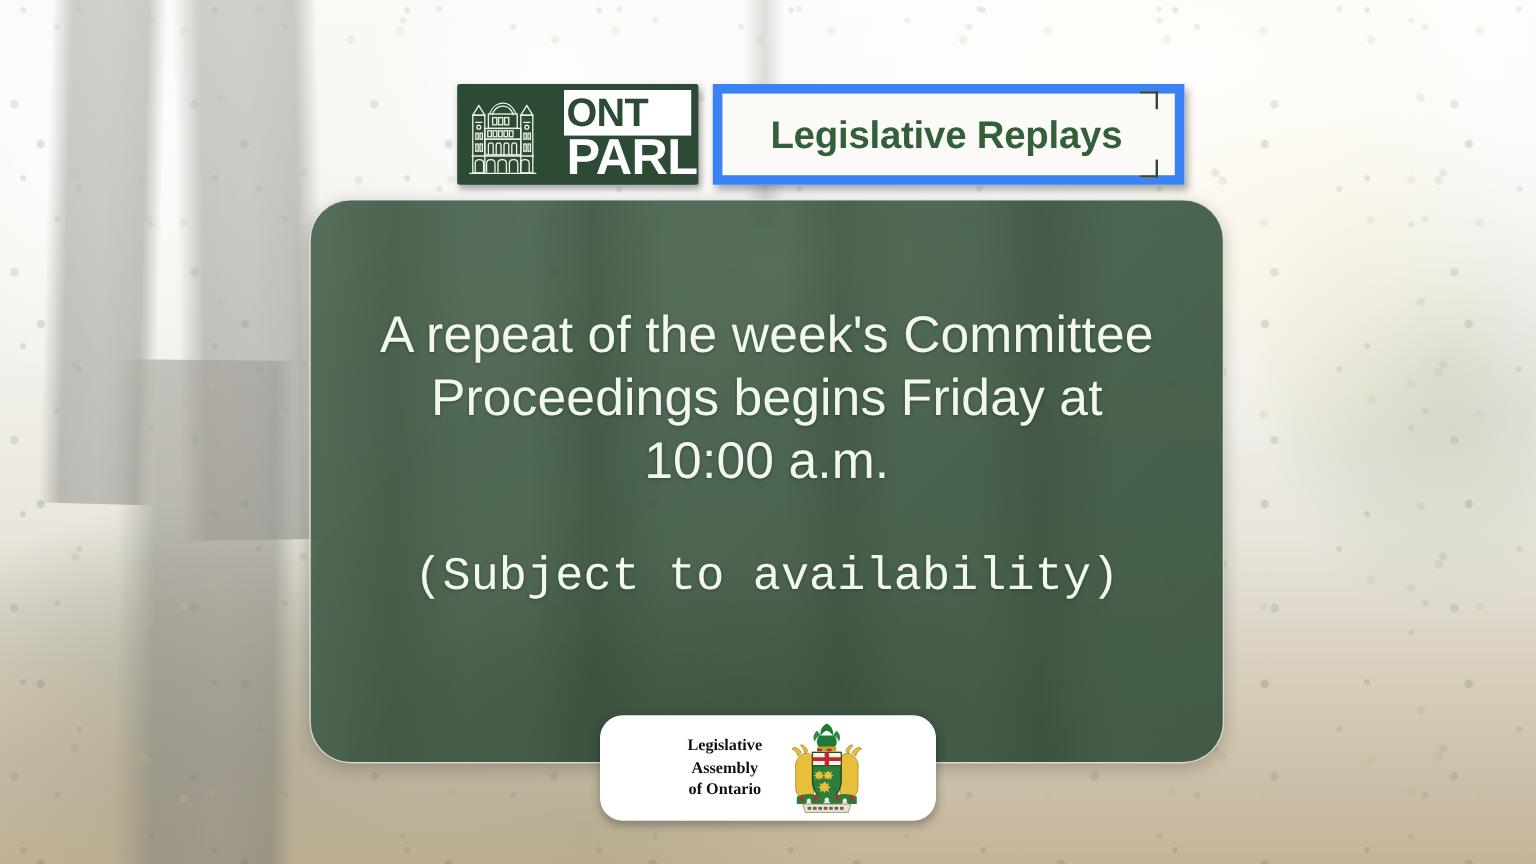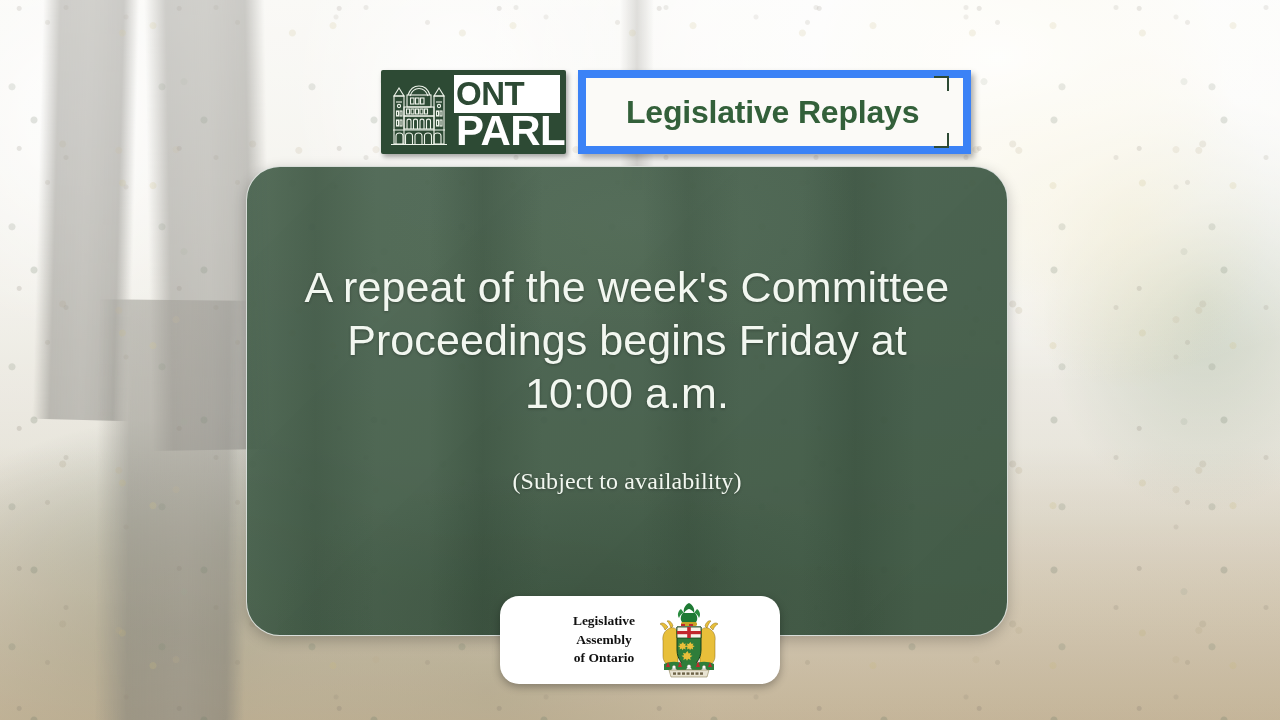--- a/index.html
+++ b/index.html
@@ -115,21 +115,21 @@
     width: 62px;
     height: 74px;
     display: block;
   }
 
   .brand-words {
     display: flex;
     flex-direction: column;
     justify-content: center;
     width: 106px;
-    margin-left: 4px;
+    margin-left: 20px;
   }
   .brand-ont {
     background: #ffffff;
     color: #2d4a34;
     font-weight: 700;
     font-size: 33px;
     line-height: 35px;
     letter-spacing: -0.5px;
     text-align: left;
     padding: 1px 0 2px 2px;
@@ -176,21 +176,21 @@
     font-size: 32px;
     font-weight: 700;
     letter-spacing: -0.2px;
     white-space: nowrap;
     font-family: "Liberation Sans", sans-serif;
   }
 
   
   .panel {
     position: absolute;
-    left: 246px;
+    left: 258px;
     top: 166px;
     width: 762px;
     height: 470px;
     border-radius: 34px;
     border: 1.5px solid rgba(255,255,255,0.78);
     background:
       linear-gradient(135deg, rgba(74,100,80,0.93) 0%, rgba(66,92,72,0.94) 48%, rgba(58,84,64,0.95) 100%);
     box-shadow: 0 4px 14px rgba(0,0,0,0.22);
     overflow: hidden;
     z-index: 4;
@@ -227,25 +227,25 @@
     font-weight: 400;
     letter-spacing: 0.1px;
     text-shadow: 0 1px 3px rgba(0,0,0,0.30);
     font-family: "Liberation Sans", sans-serif;
     max-width: 660px;
   }
 
   .subnote {
     margin-top: 48px;
     color: #f2f7f0;
-    font-size: 24px;
+    font-size: 39px;
     font-weight: 400;
     letter-spacing: 0.1px;
     text-shadow: 0 1px 3px rgba(0,0,0,0.28);
-    font-family: Liberation Serif, serif;
+    font-family: Liberation Mono, monospace;
   }
 
   
   .assembly-card {
     position: absolute;
     left: 500px;
     top: 596px;
     width: 280px;
     height: 88px;
     background: #ffffff;

